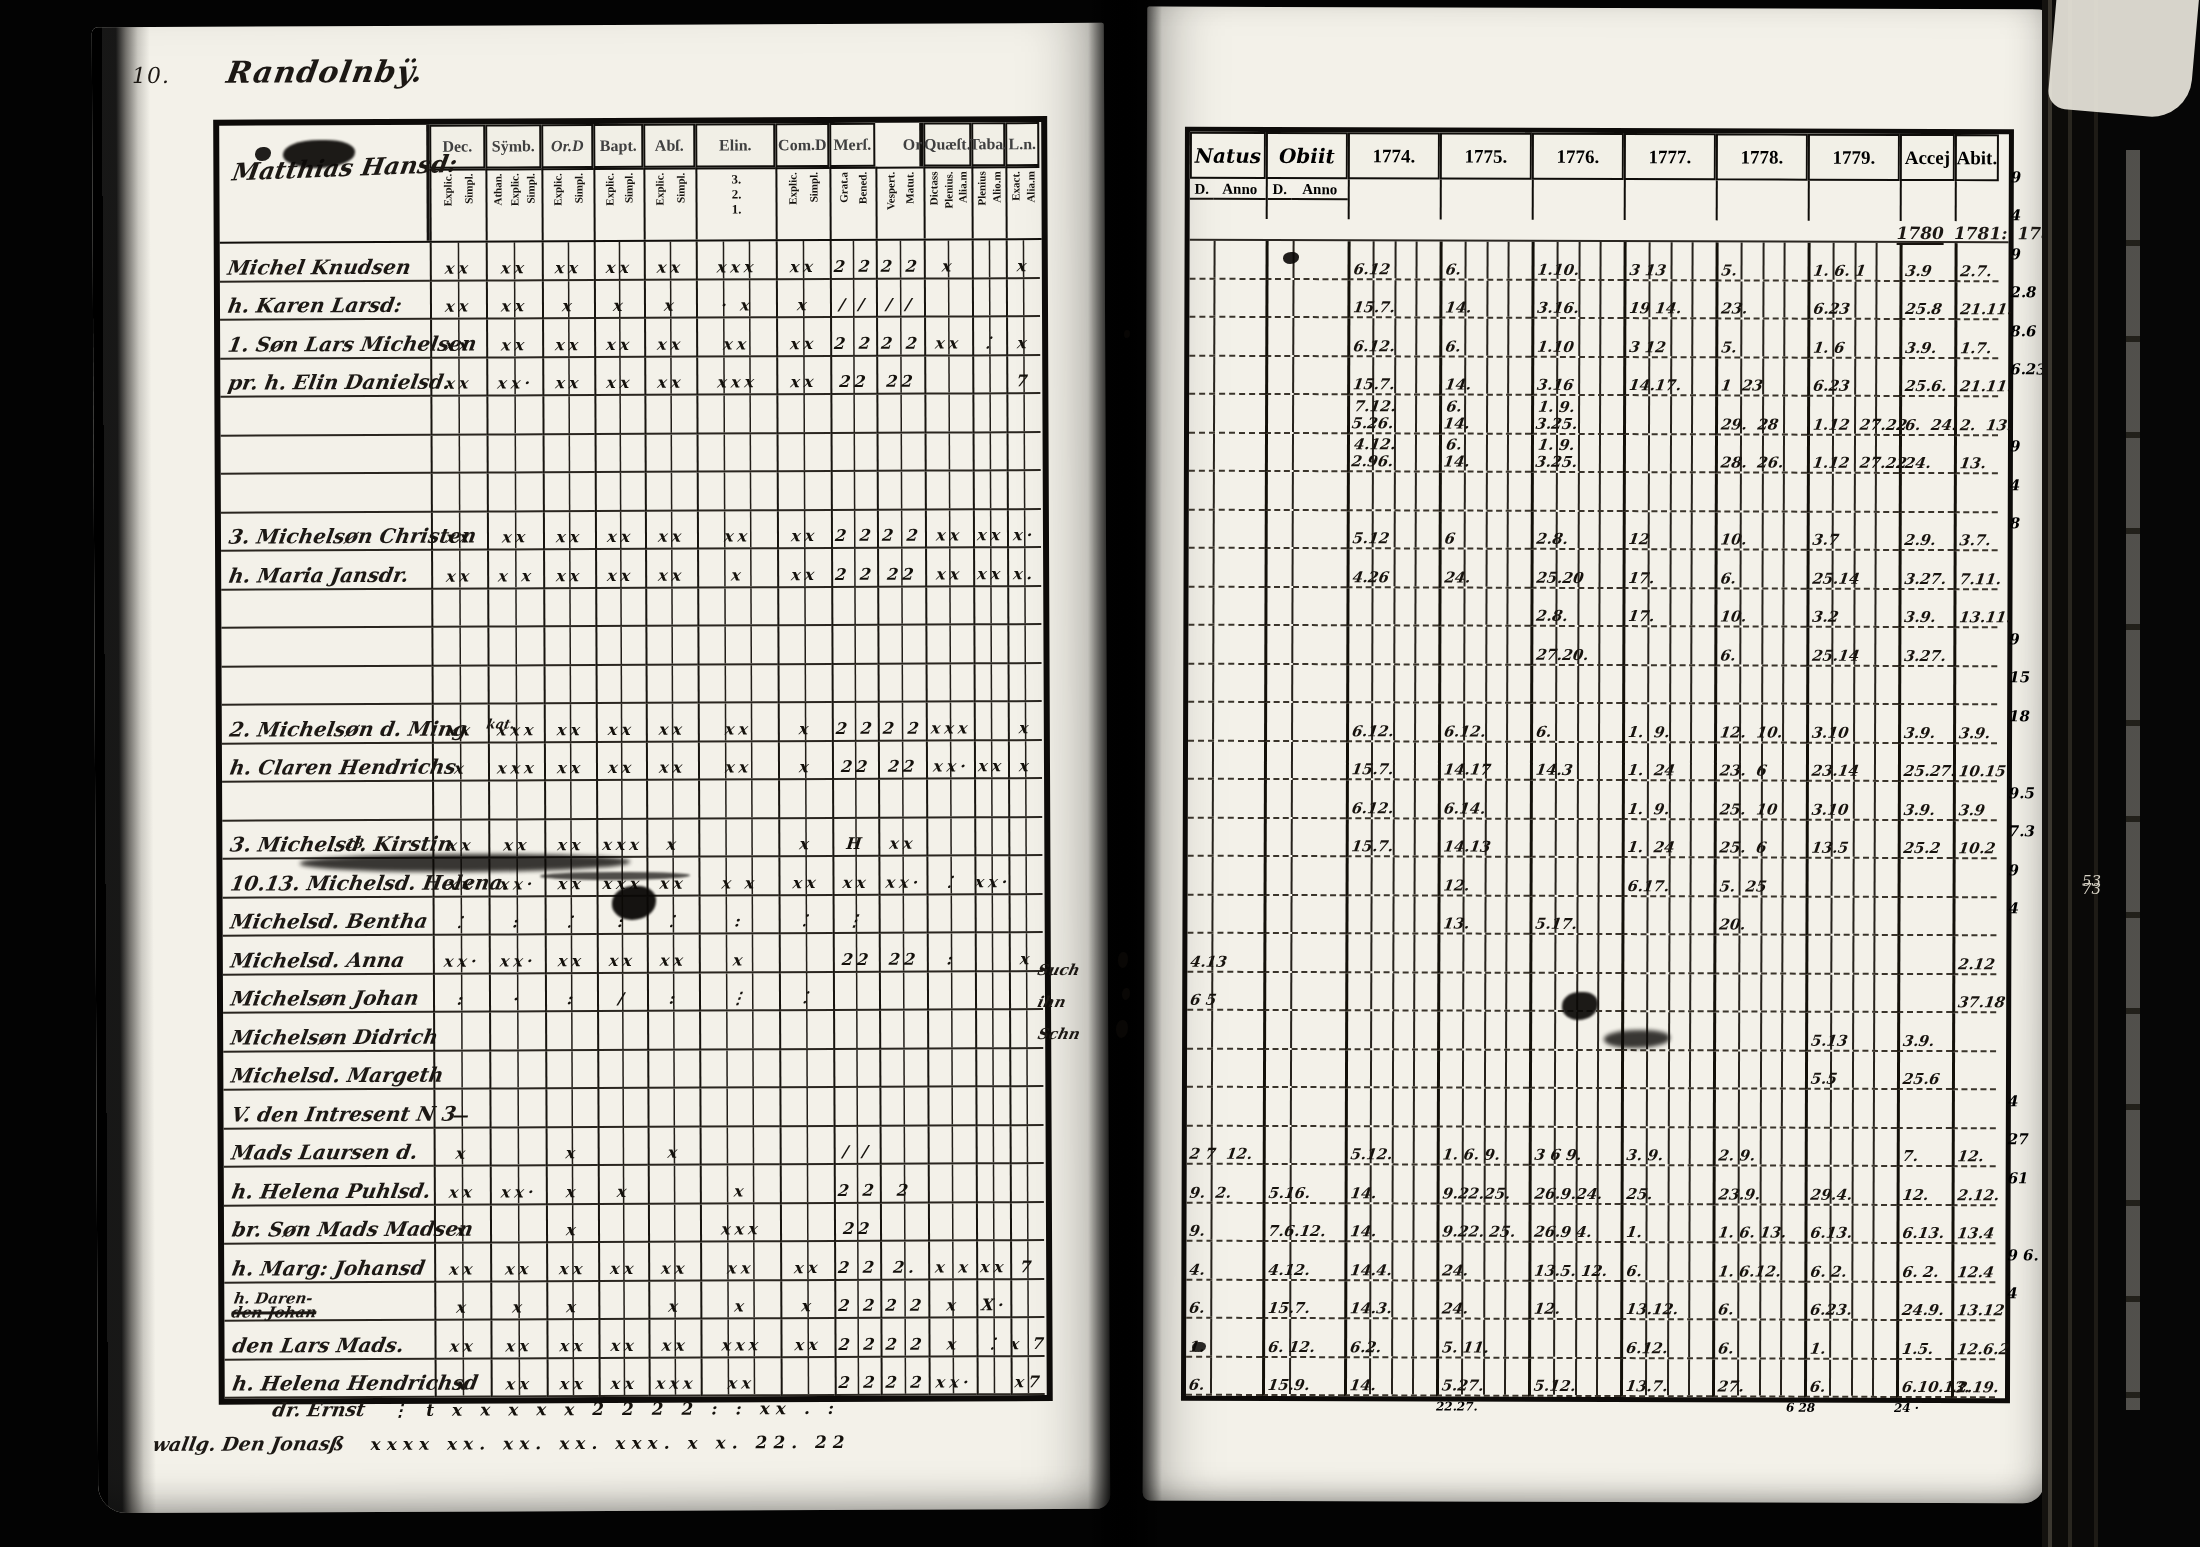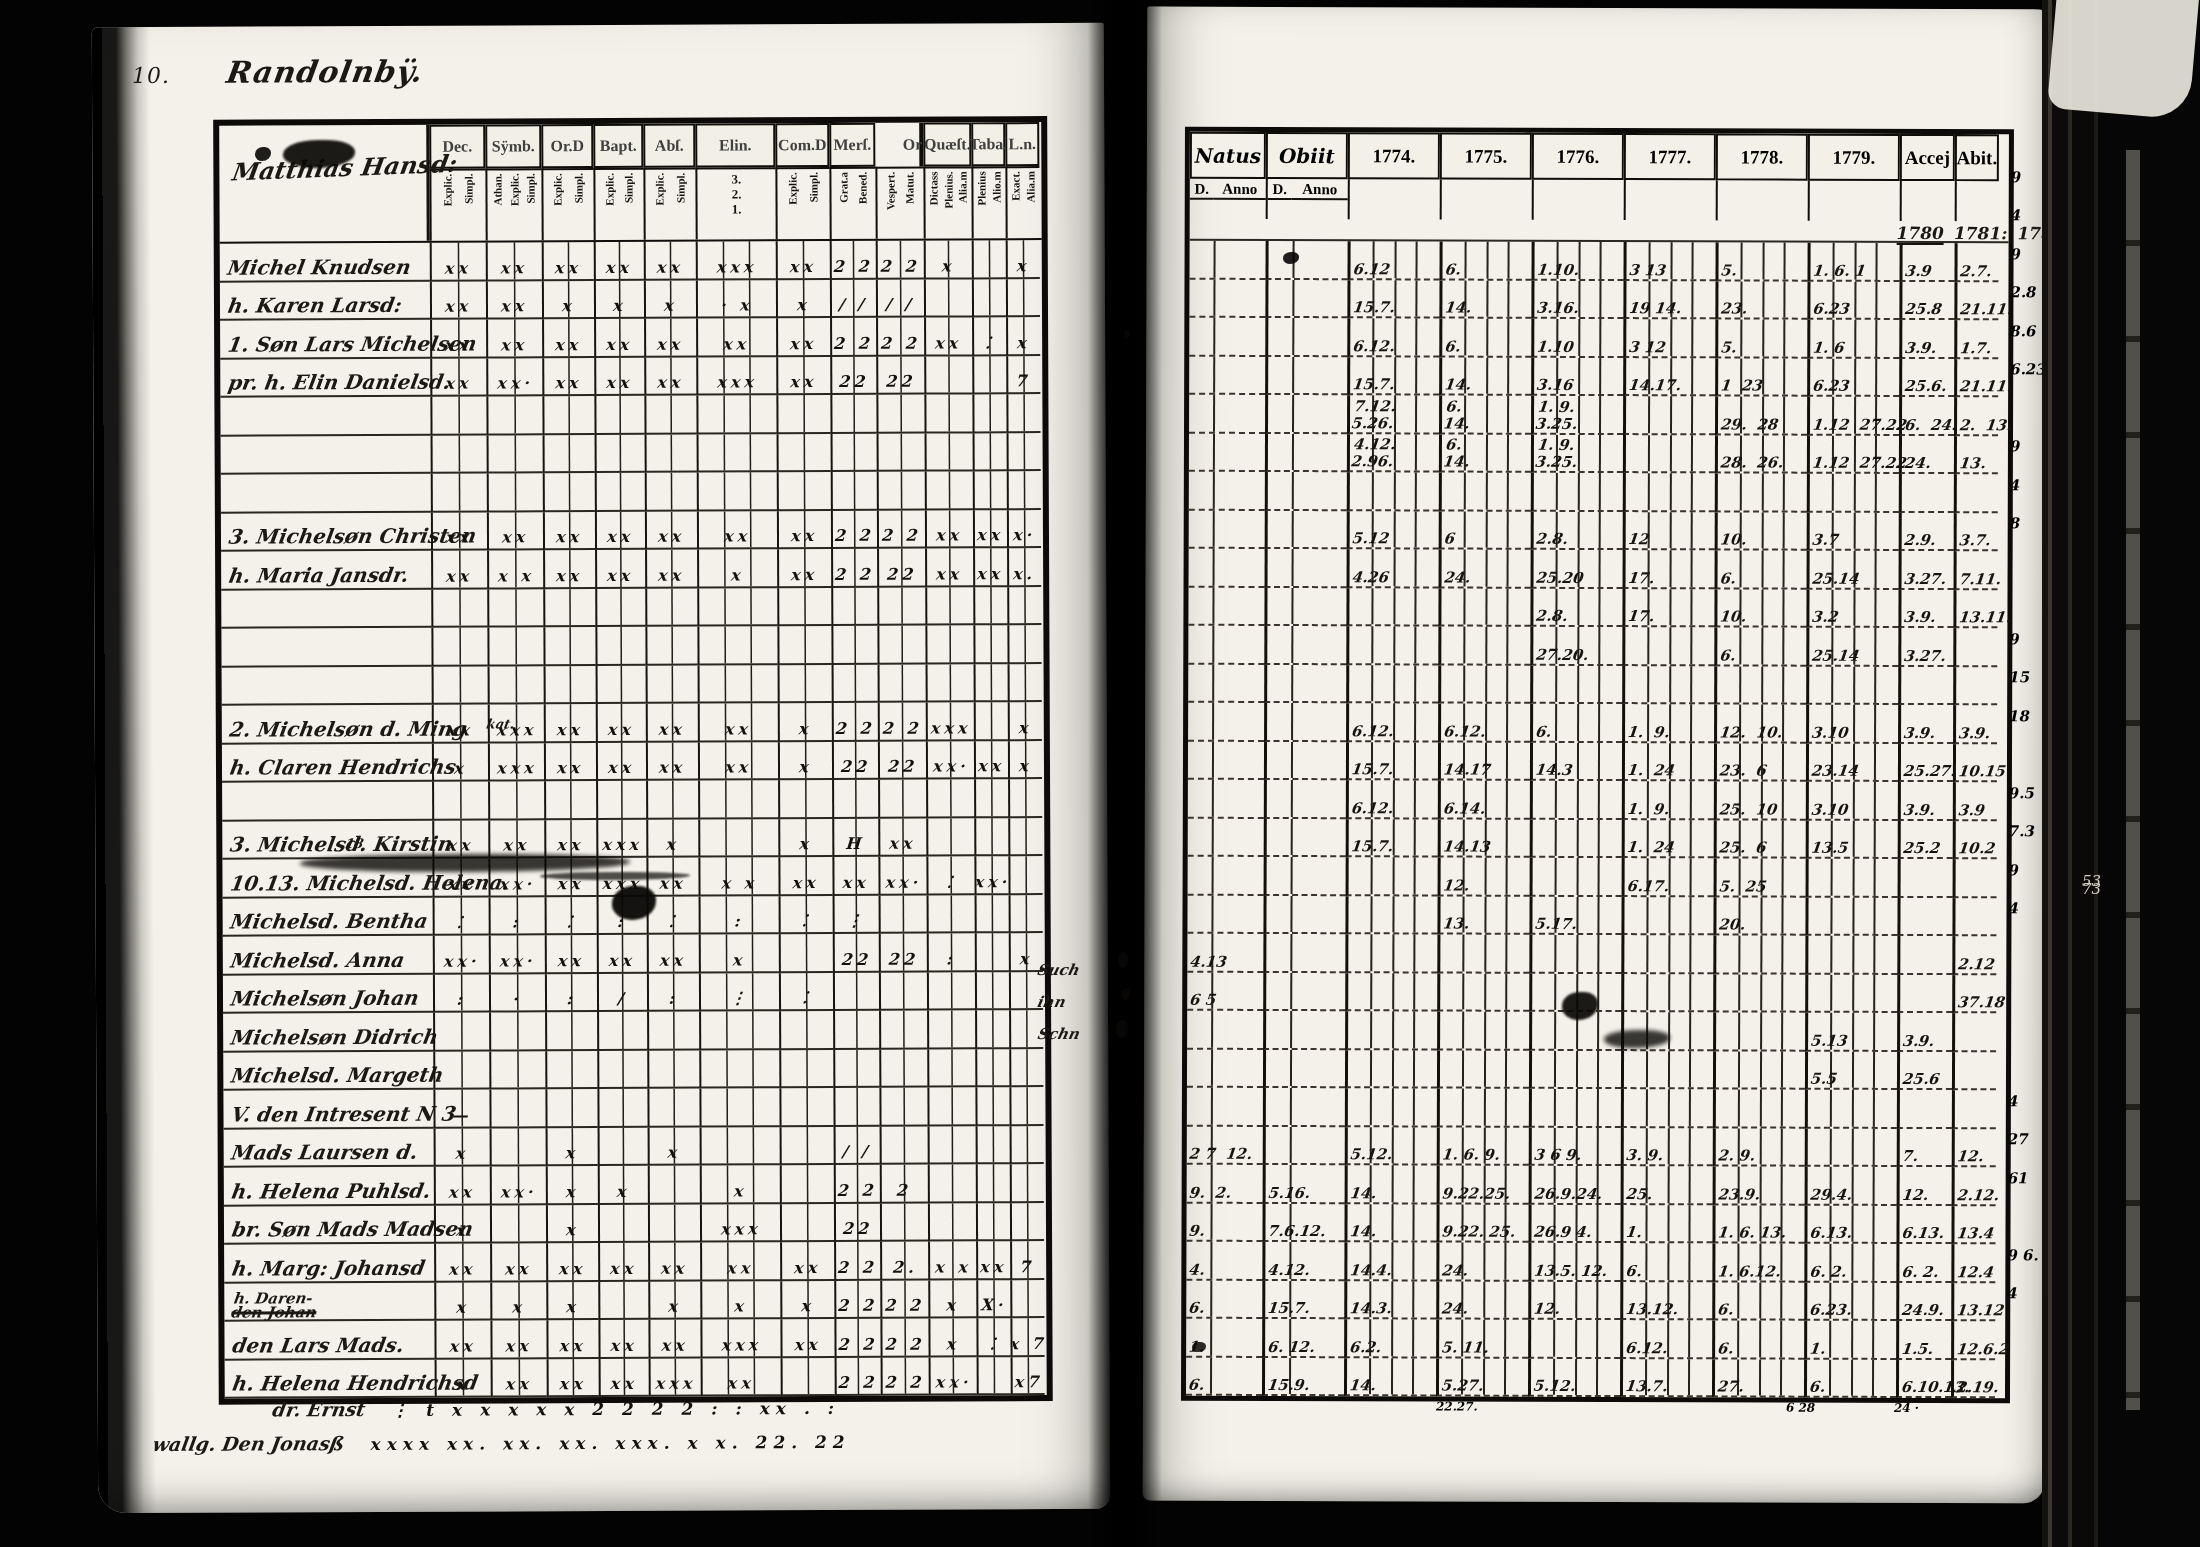--- a/index.html
+++ b/index.html
@@ -114,21 +114,21 @@
       <span class="tname">Randolnbÿ.</span>
     </div>
 
     <div class="ltable" id="ltable">
       <div class="lhead" id="lhead">
           <div class="lh-name">
             <span class="script">Matthias Hansd:</span>
           </div>
           <div class="lh-lab print" style="grid-area: 1 / 2;">Dec.</div>
           <div class="lh-lab print" style="grid-area: 1 / 3;">Sÿmb.</div>
-          <div class="lh-lab print" style="grid-area: 1 / 4;">Or.D</div>
+          <div class="lh-lab print" style="grid-area: 1 / 4; font-style: italic;">Or.D</div>
           <div class="lh-lab print" style="grid-area: 1 / 5;">Bapt.</div>
           <div class="lh-lab print" style="grid-area: 1 / 6;">Abſ.</div>
           <div class="lh-lab print" style="grid-area: 1 / 7;">Elin.</div>
           <div class="lh-lab print" style="grid-area: 1 / 8;">Com.D</div>
           <div class="lh-lab print" style="grid-area: 1 / 9;">Merſ.</div>
           <div class="lh-lab print" style="grid-area: 1 / 10; margin-left: 44px;">Orat.</div>
           <div class="lh-lab print" style="grid-area: 1 / 11;">Quæſt.</div>
           <div class="lh-lab print" style="grid-area: 1 / 12;">Taba.</div>
           <div class="lh-lab print" style="grid-area: 1 / 13;">L.n.</div>
           <div class="lh-sub" style="grid-area: 2 / 2;">

